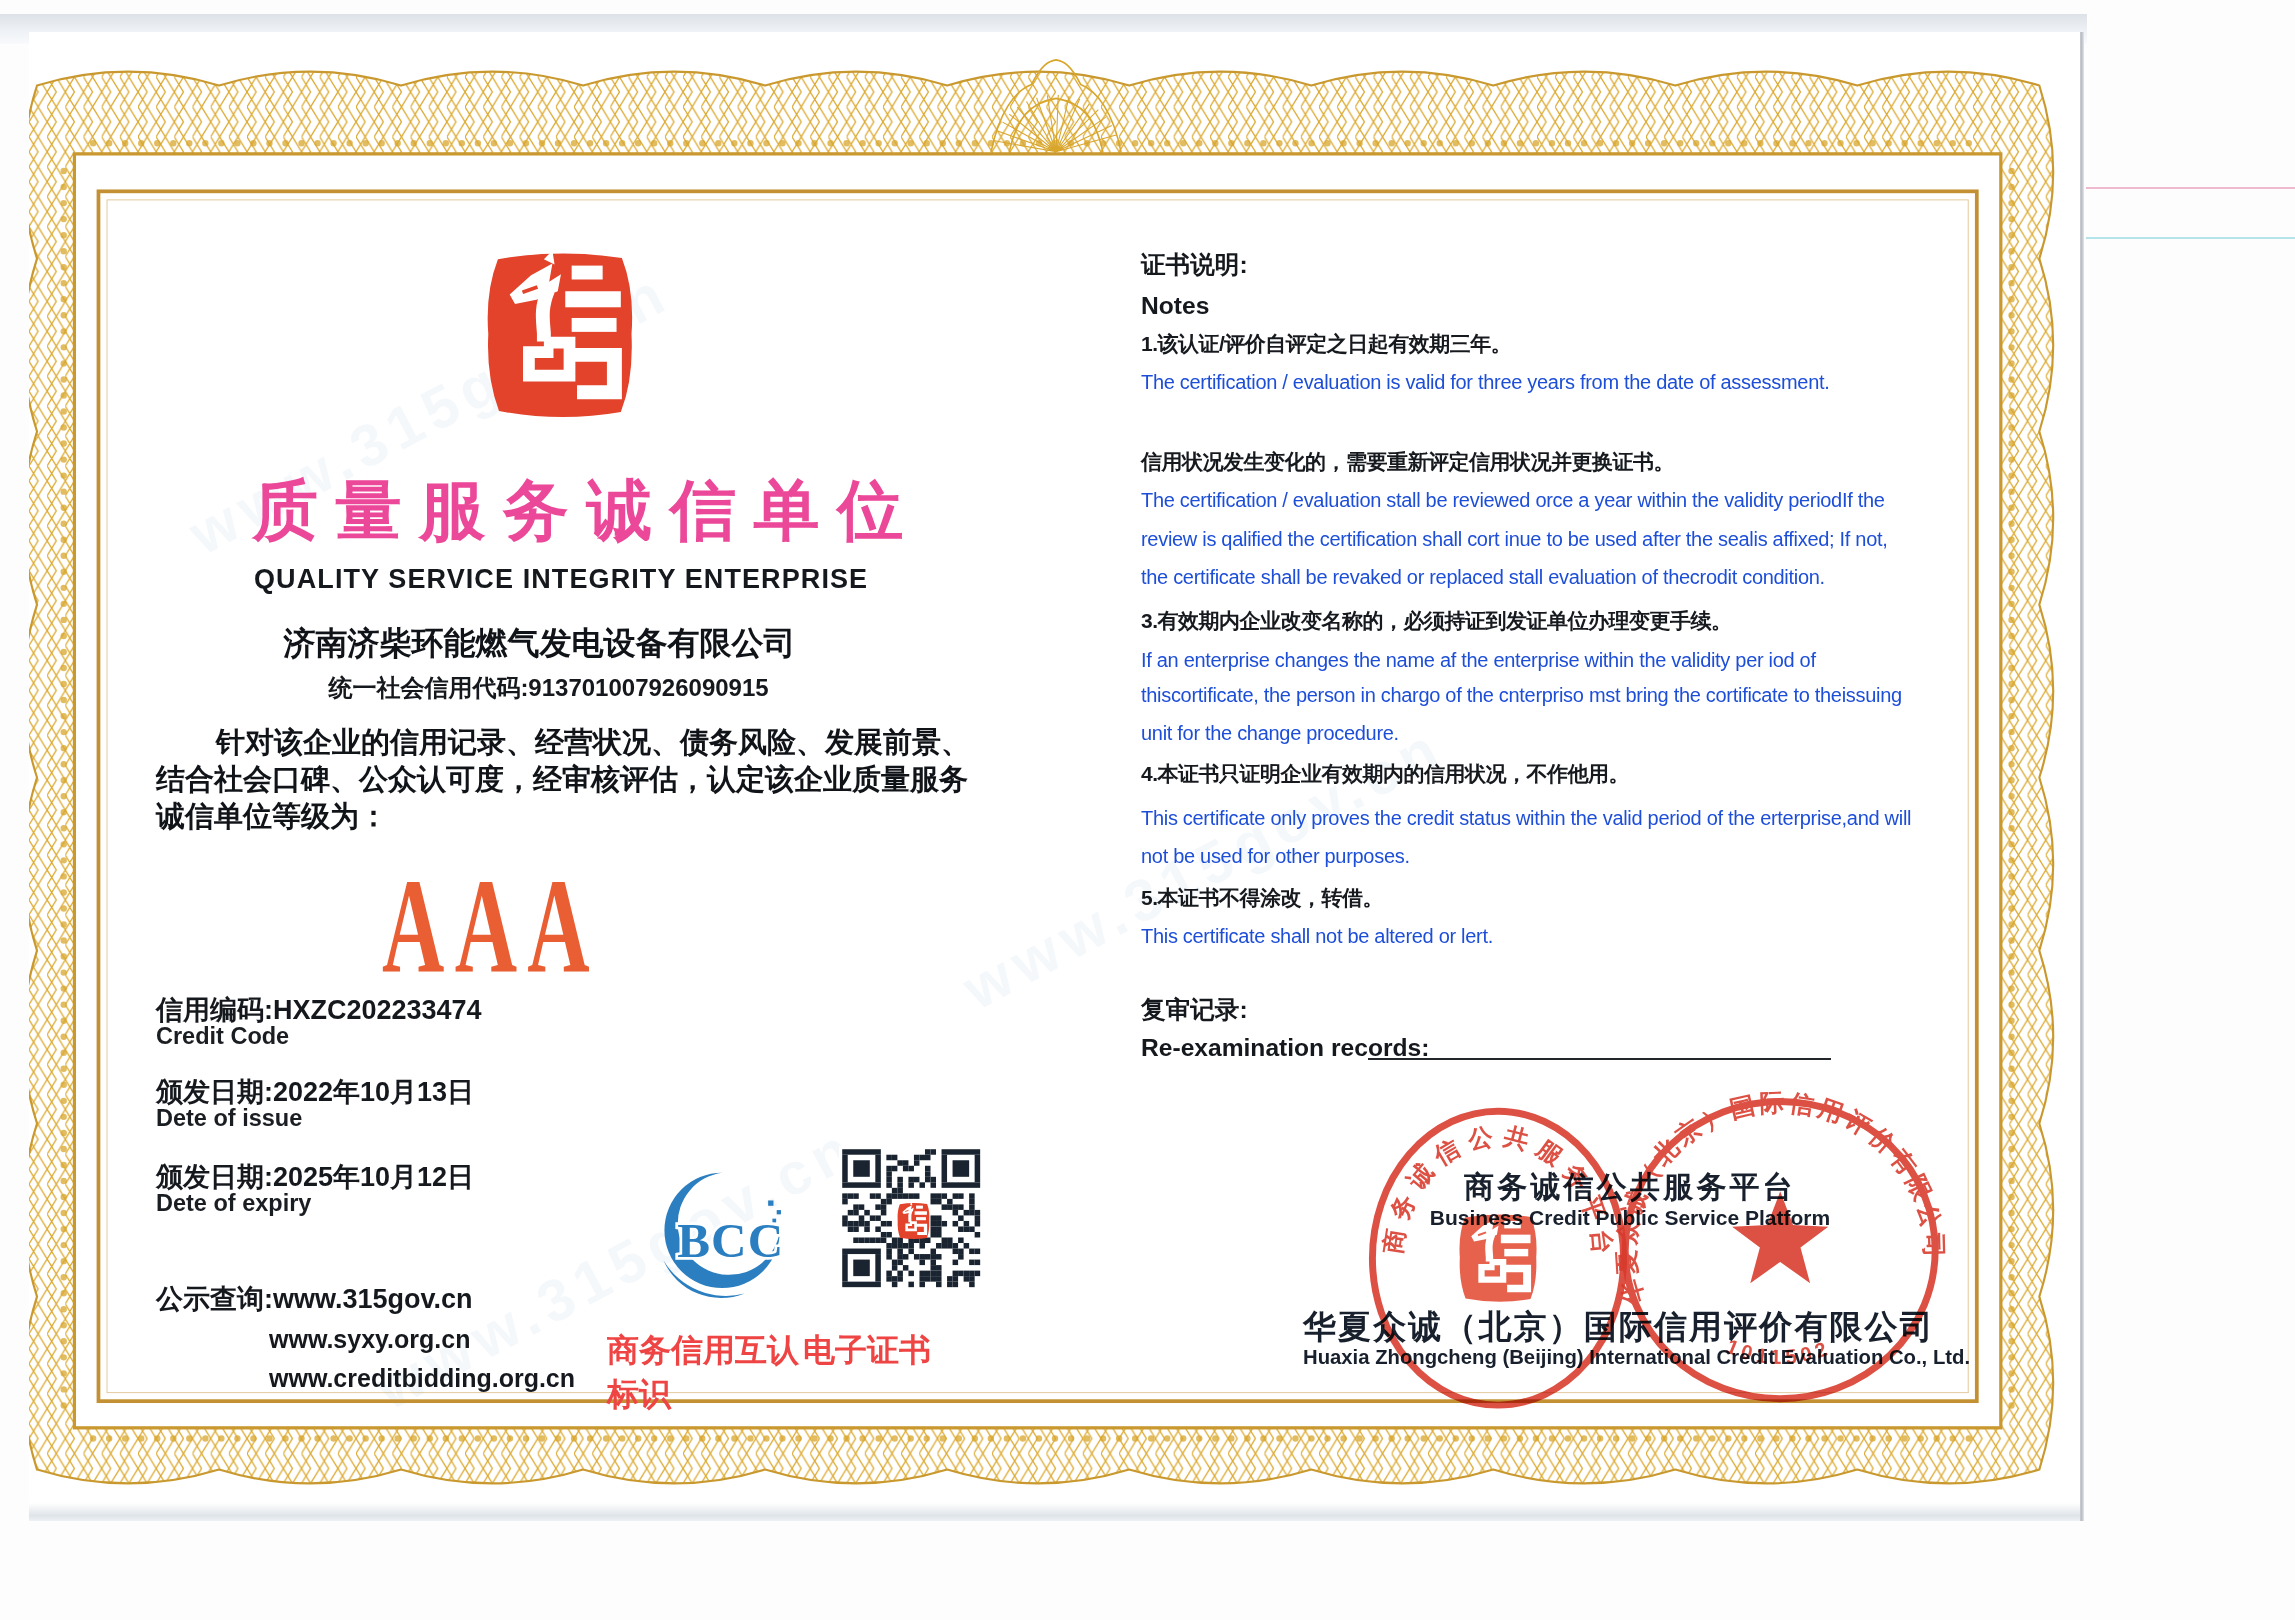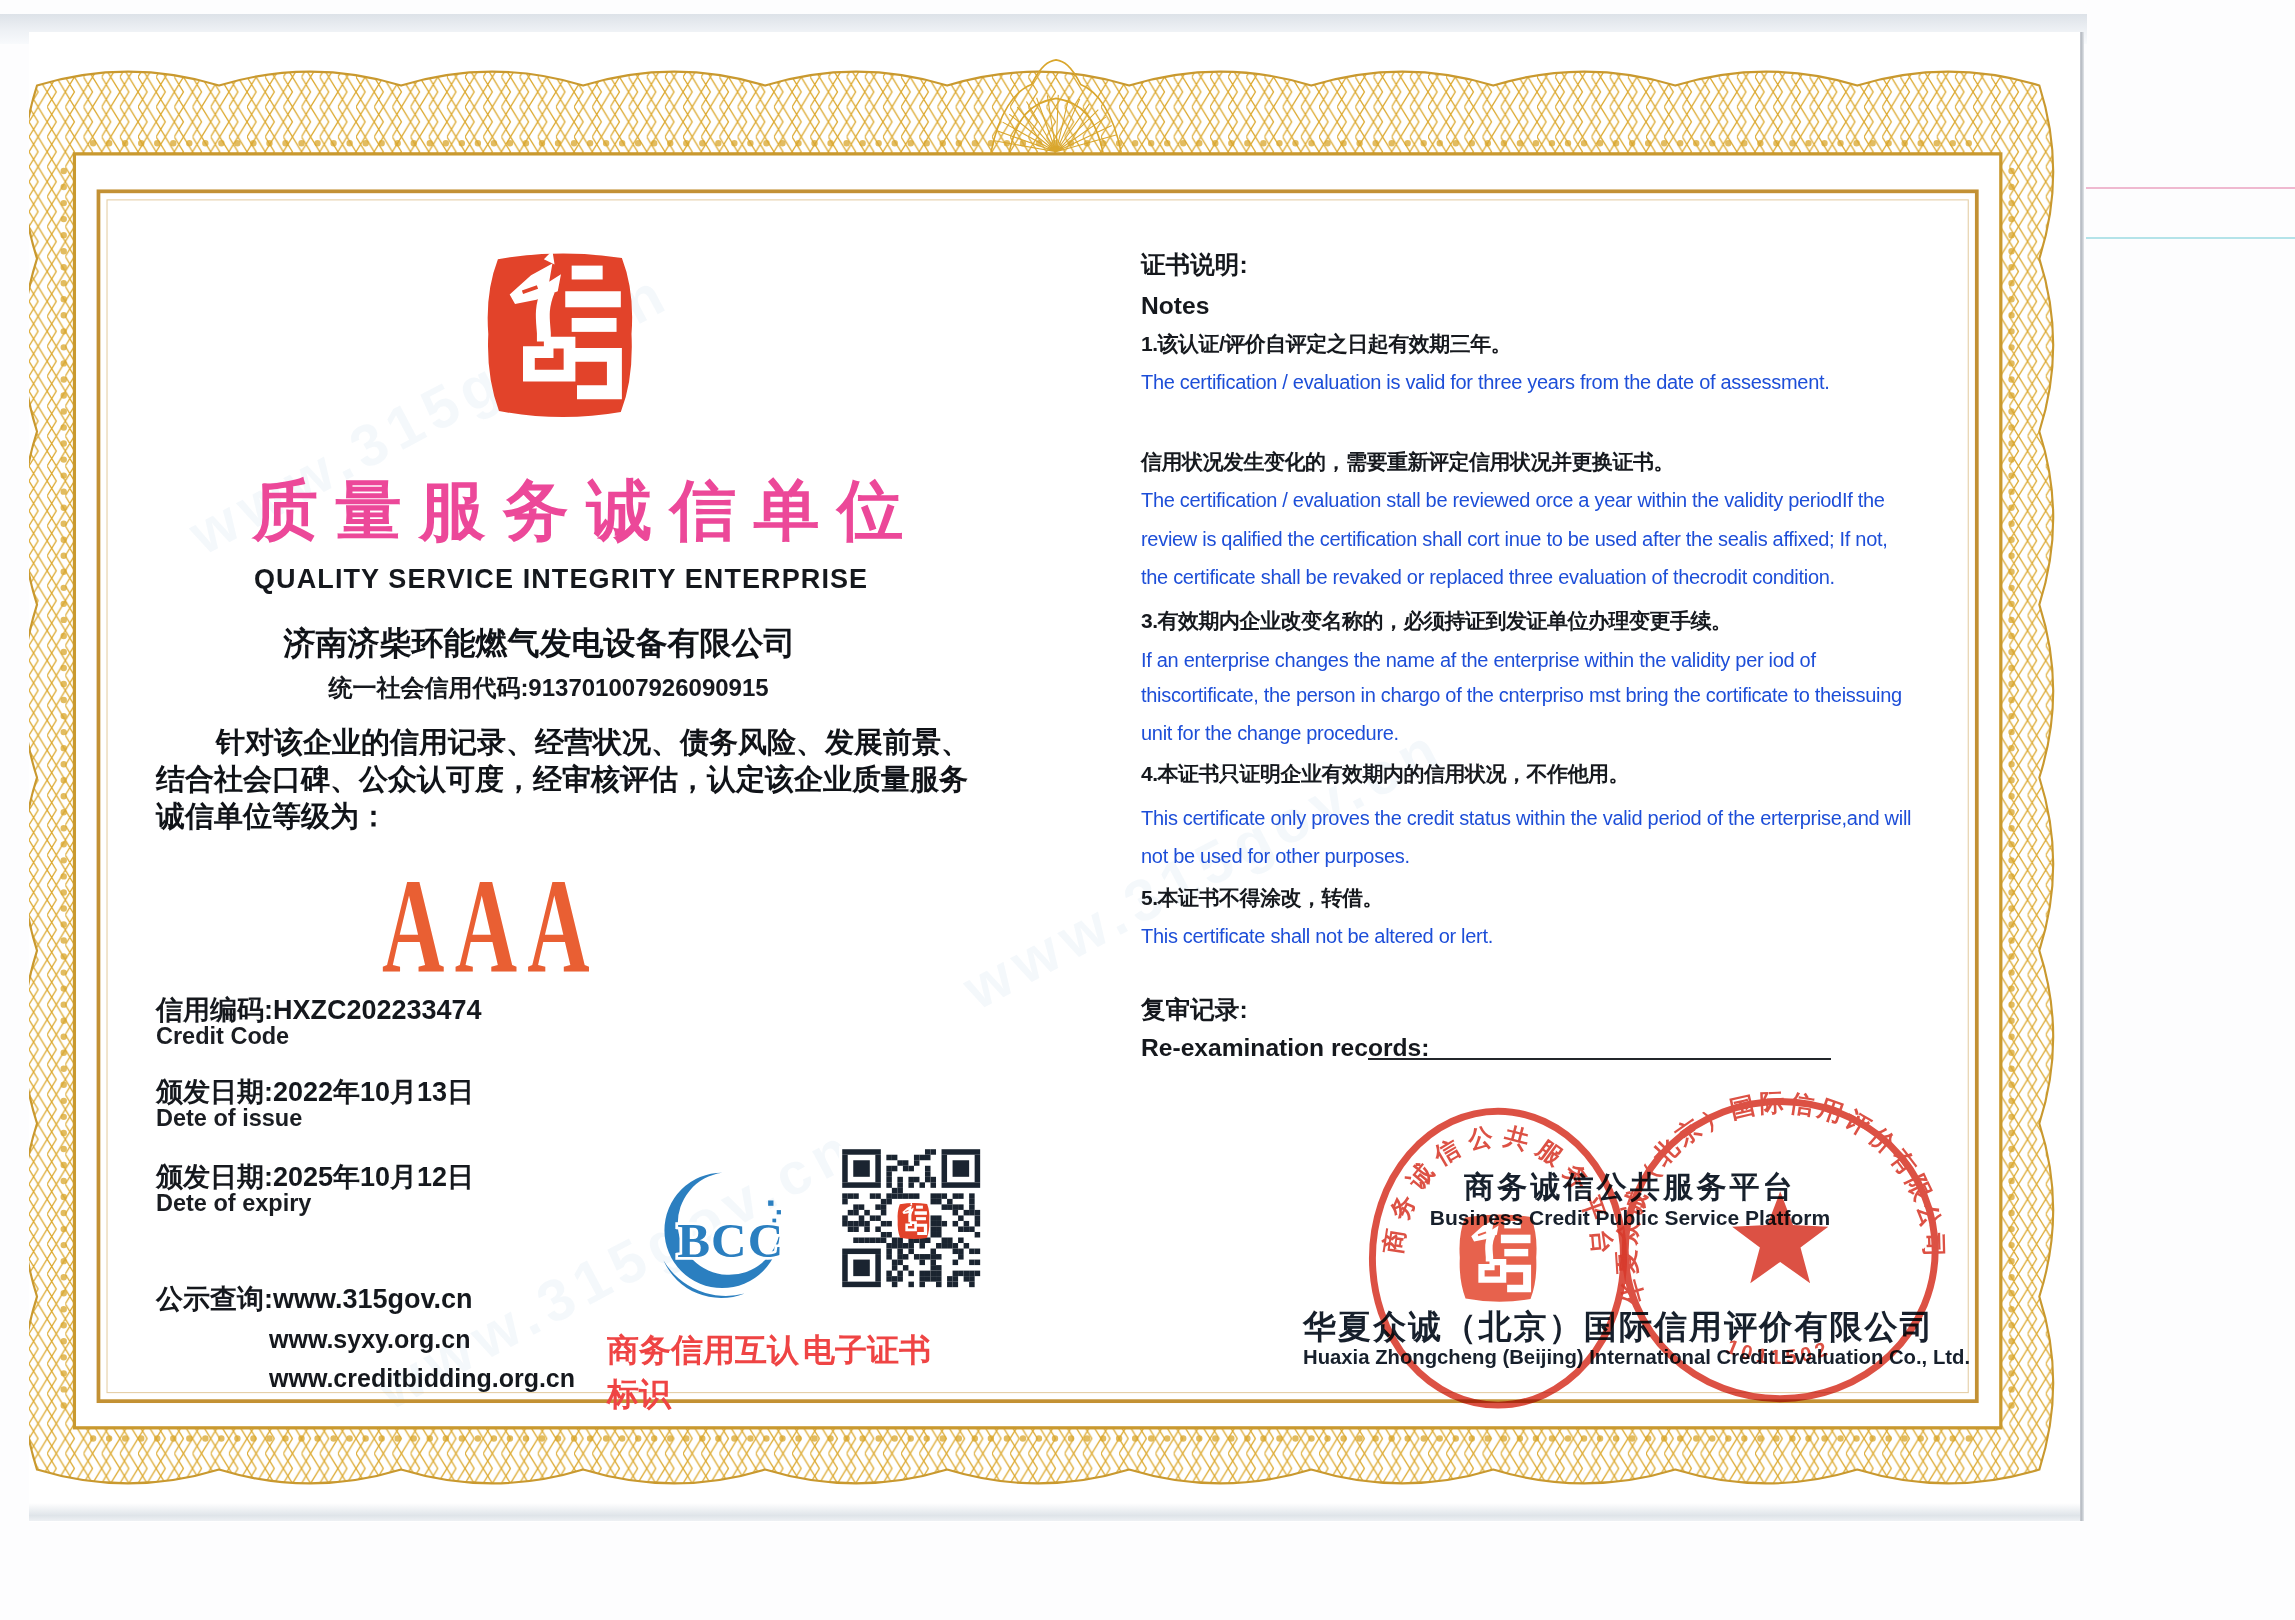--- a/index.html
+++ b/index.html
@@ -353,21 +353,21 @@
     <div class="abs mark-label" style="left:578px;width:214px;">商务信用互认标识</div>
     <div class="abs mark-label" style="left:774px;width:171px;">电子证书</div>
 
     <div class="abs nhead" style="top:216px;">证书说明:</div>
     <div class="abs nhead" style="top:260px;">Notes</div>
     <div class="abs nline cn" style="top:298px;">1.该认证/评价自评定之日起有效期三年。</div>
     <div class="abs nline en" style="top:339px;">The certification / evaluation is valid for three years from the date of assessment.</div>
     <div class="abs nline cn" style="top:416px;">信用状况发生变化的，需要重新评定信用状况并更换证书。</div>
     <div class="abs nline en" style="top:457px;">The certification / evaluation stall be reviewed orce a year within the validity periodIf the</div>
     <div class="abs nline en" style="top:496px;">review is qalified the certification shall cort inue to be used after the sealis affixed; If not,</div>
-    <div class="abs nline en" style="top:534px;">the certificate shall be revaked or replaced three evaluation of thecrodit condition.</div>
+    <div class="abs nline en" style="top:534px;">the certificate shall be revaked or replaced stall evaluation of thecrodit condition.</div>
     <div class="abs nline cn" style="top:575px;">3.有效期内企业改变名称的，必须持证到发证单位办理变更手续。</div>
     <div class="abs nline en" style="top:617px;">If an enterprise changes the name af the enterprise within the validity per iod of</div>
     <div class="abs nline en" style="top:652px;">thiscortificate, the person in chargo of the cnterpriso mst bring the cortificate to theissuing</div>
     <div class="abs nline en" style="top:690px;">unit for the change procedure.</div>
     <div class="abs nline cn" style="top:728px;">4.本证书只证明企业有效期内的信用状况，不作他用。</div>
     <div class="abs nline en" style="top:775px;">This certificate only proves the credit status within the valid period of the erterprise,and will</div>
     <div class="abs nline en" style="top:813px;">not be used for other purposes.</div>
     <div class="abs nline cn" style="top:852px;">5.本证书不得涂改，转借。</div>
     <div class="abs nline en" style="top:893px;">This certificate shall not be altered or lert.</div>
 

